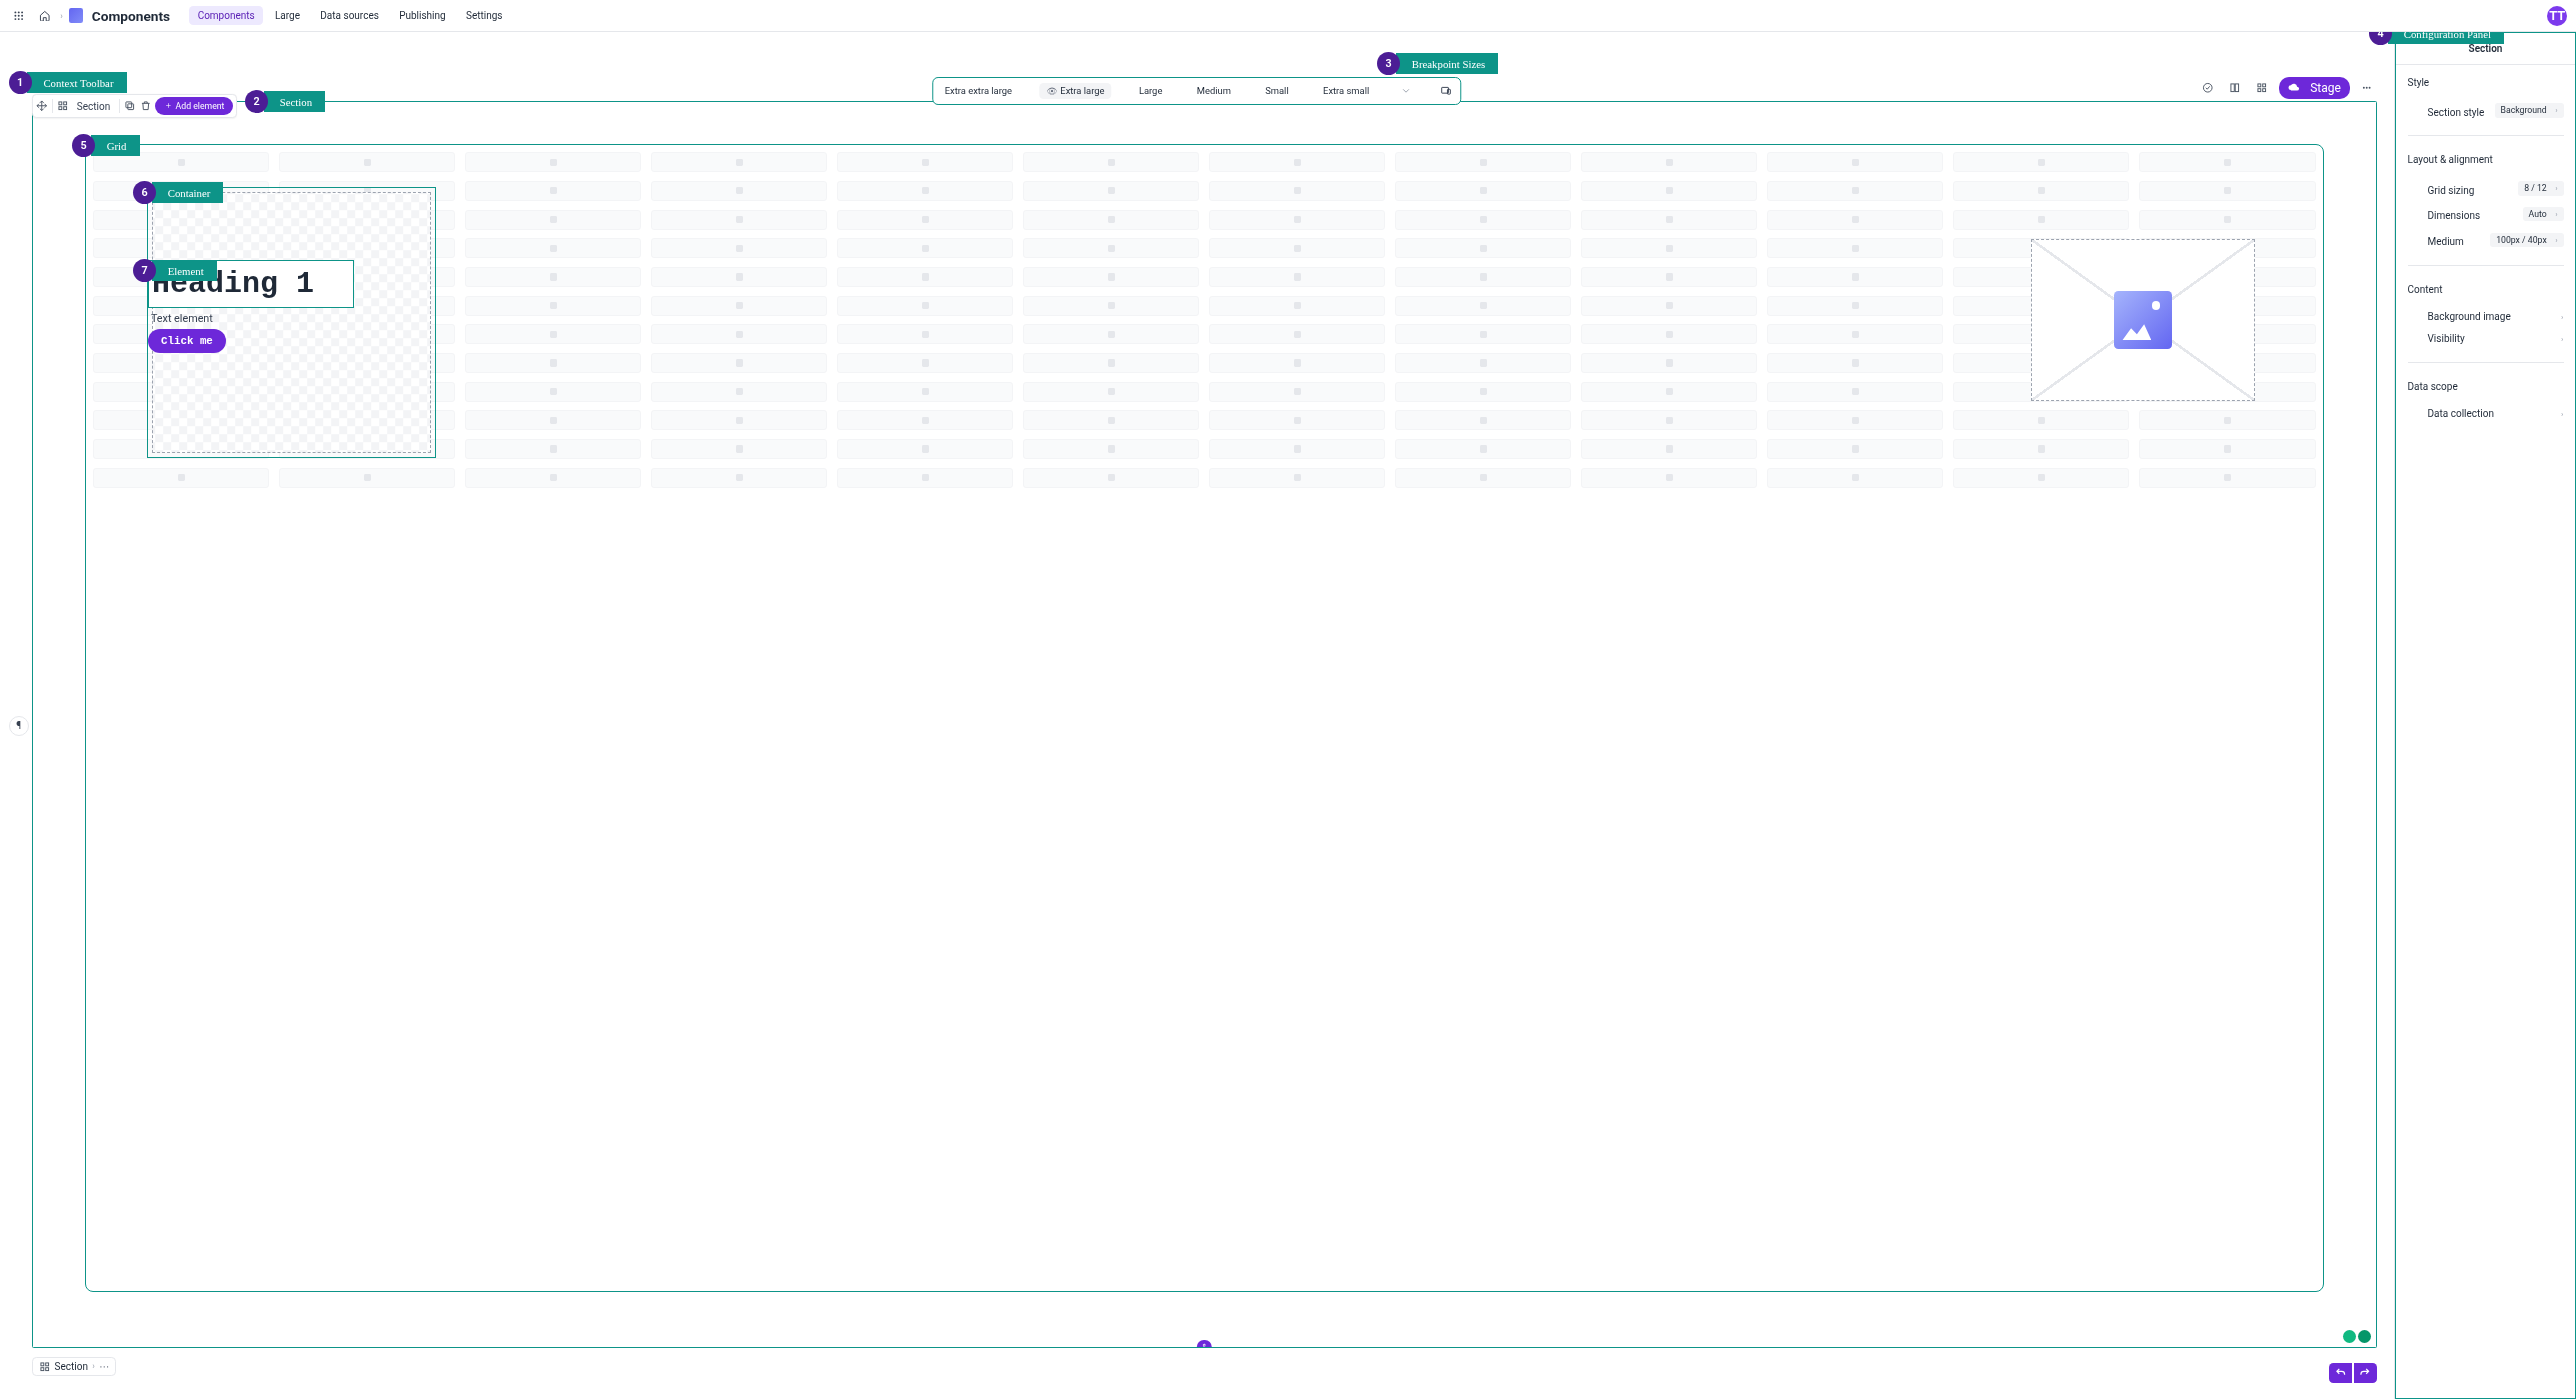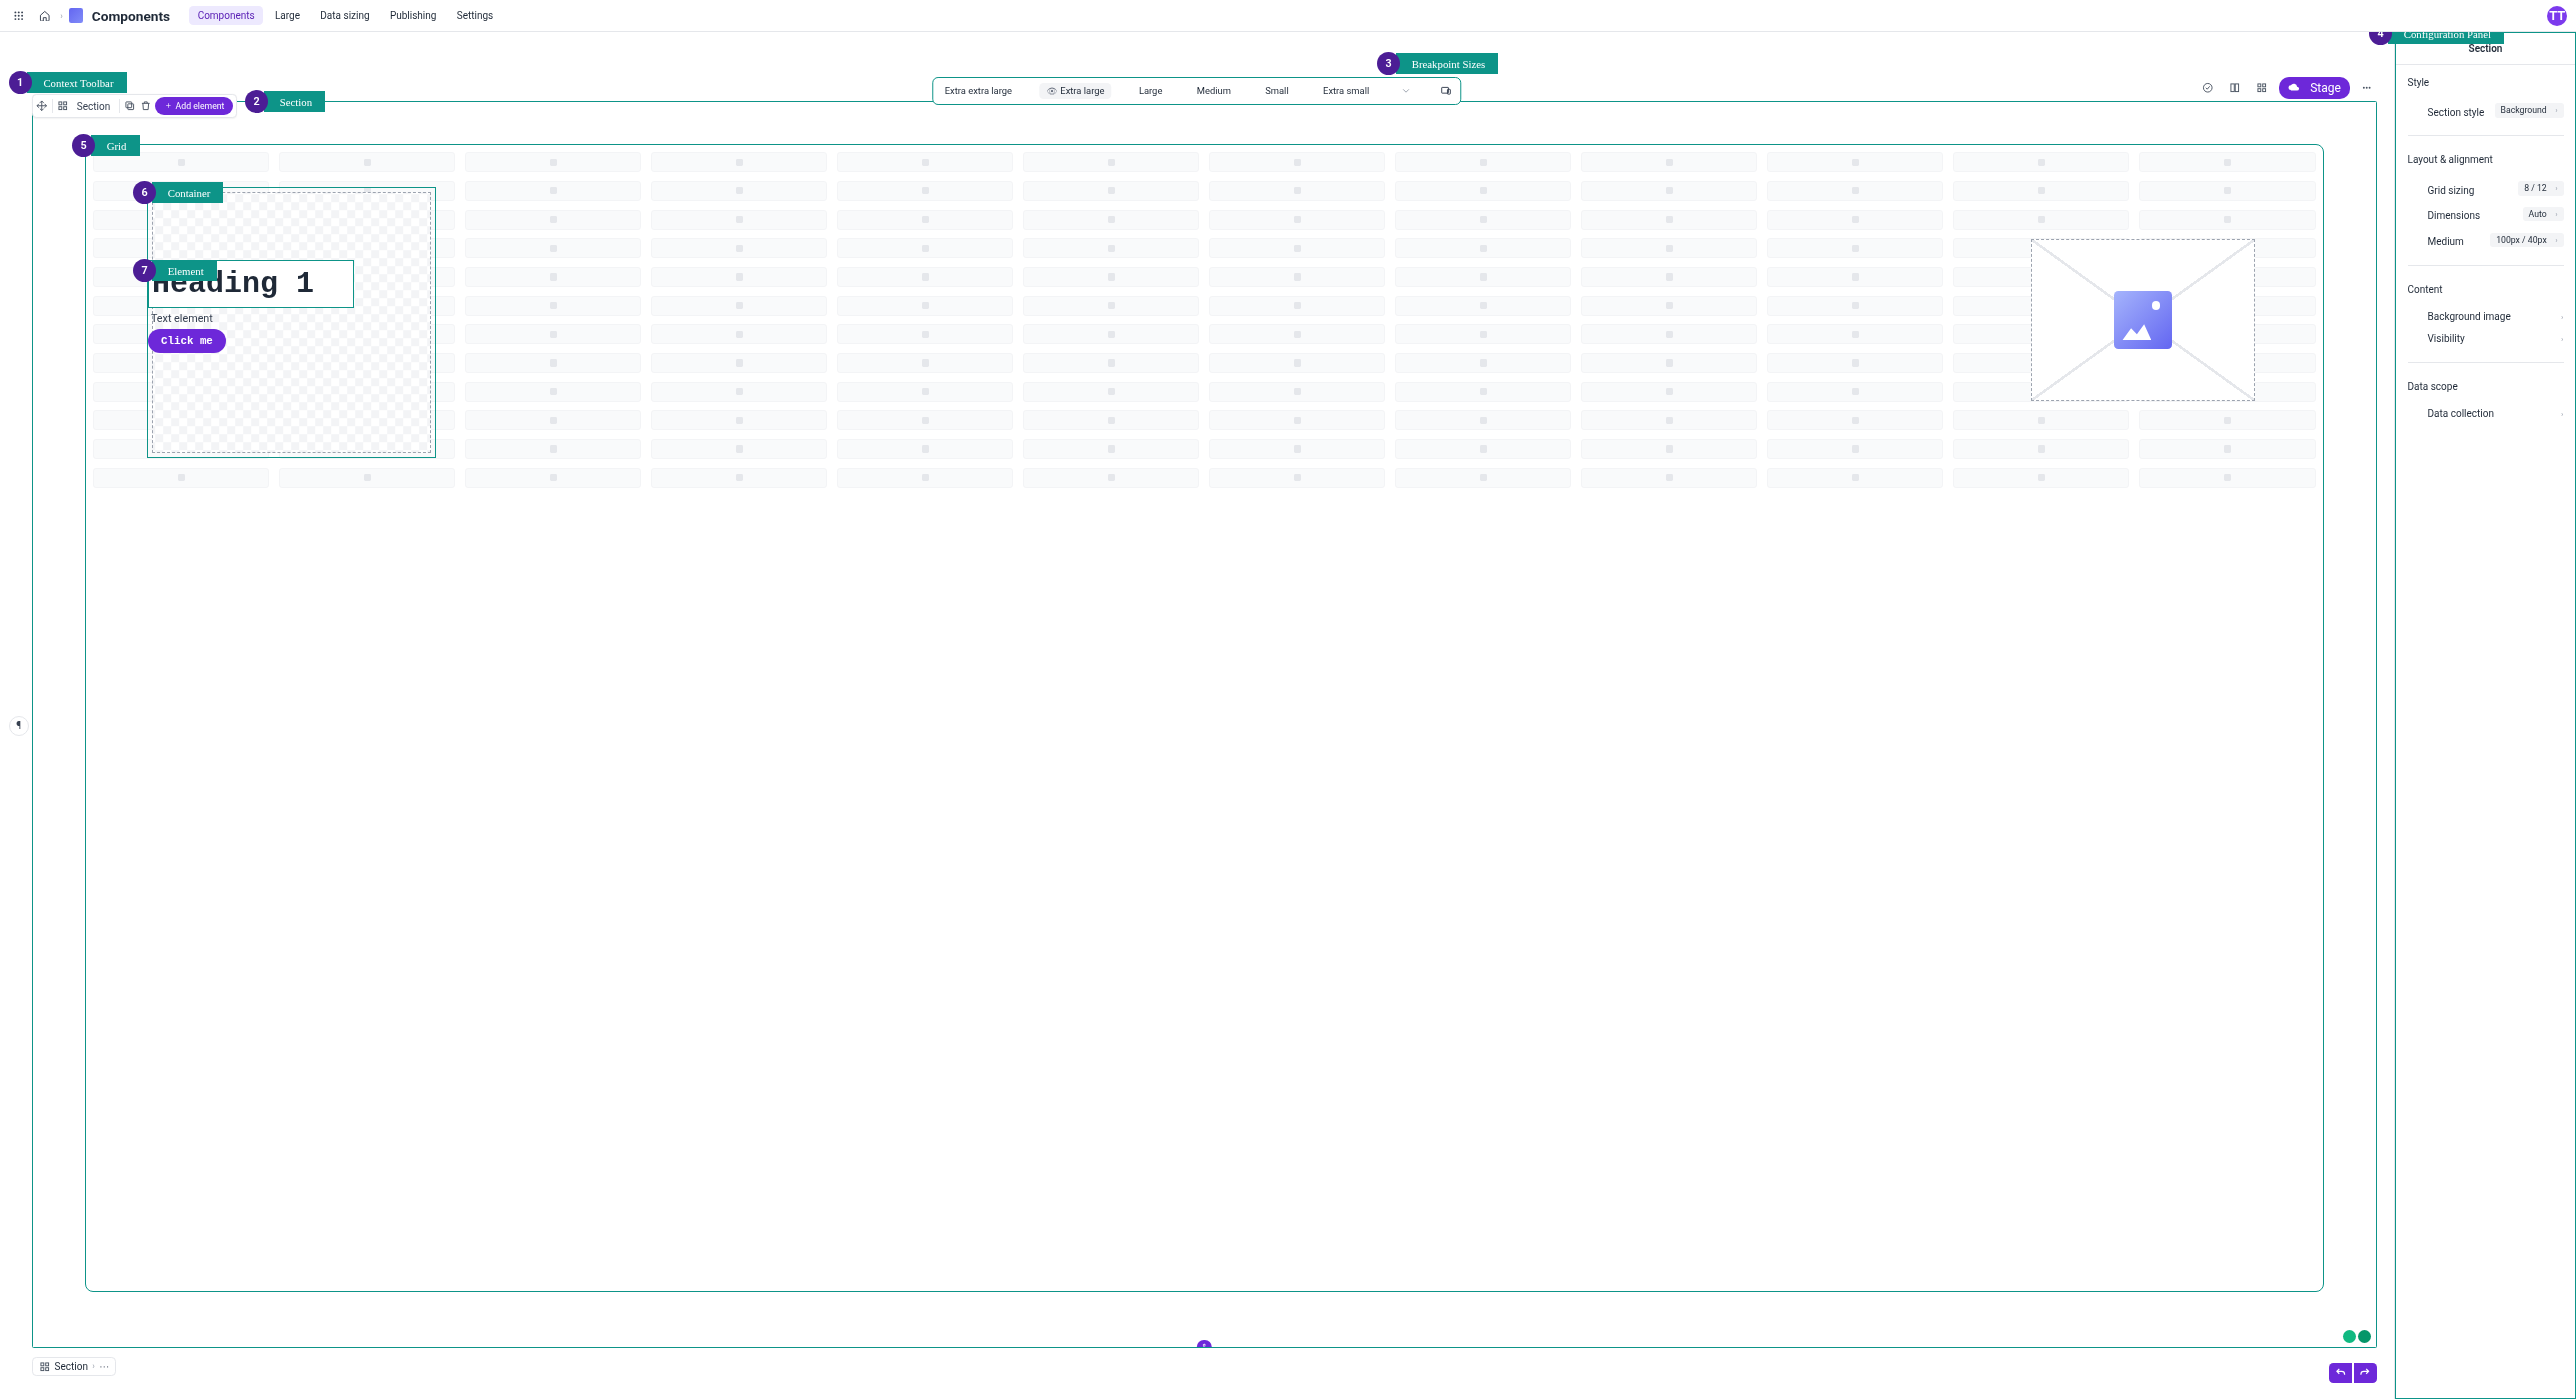--- a/index.html
+++ b/index.html
@@ -126,21 +126,21 @@
     <svg viewBox="0 0 24 24" fill="none" stroke="currentColor" stroke-width="2">
         <path d="M3 11l9-8 9 8v10a2 2 0 01-2 2h-4v-7h-6v7H5a2 2 0 01-2-2z"></path>
       </svg>
   </span>
   <span class="chev">›</span>
   <span class="logo"></span>
   <span class="topbar-title">Components</span>
   <div class="nav-tabs">
     <div class="nav-tab active">Components</div>
     <div class="nav-tab">Large</div>
-    <div class="nav-tab">Data sizing</div>
+    <div class="nav-tab">Data sources</div>
     <div class="nav-tab">Publishing</div>
     <div class="nav-tab">Settings</div>
   </div>
   <div class="avatar">TT</div>
 </div>
 
 <div class="main">
   <div class="canvas-wrap">
 
     <div class="callout" style="top:39px; left:8.7px;">

